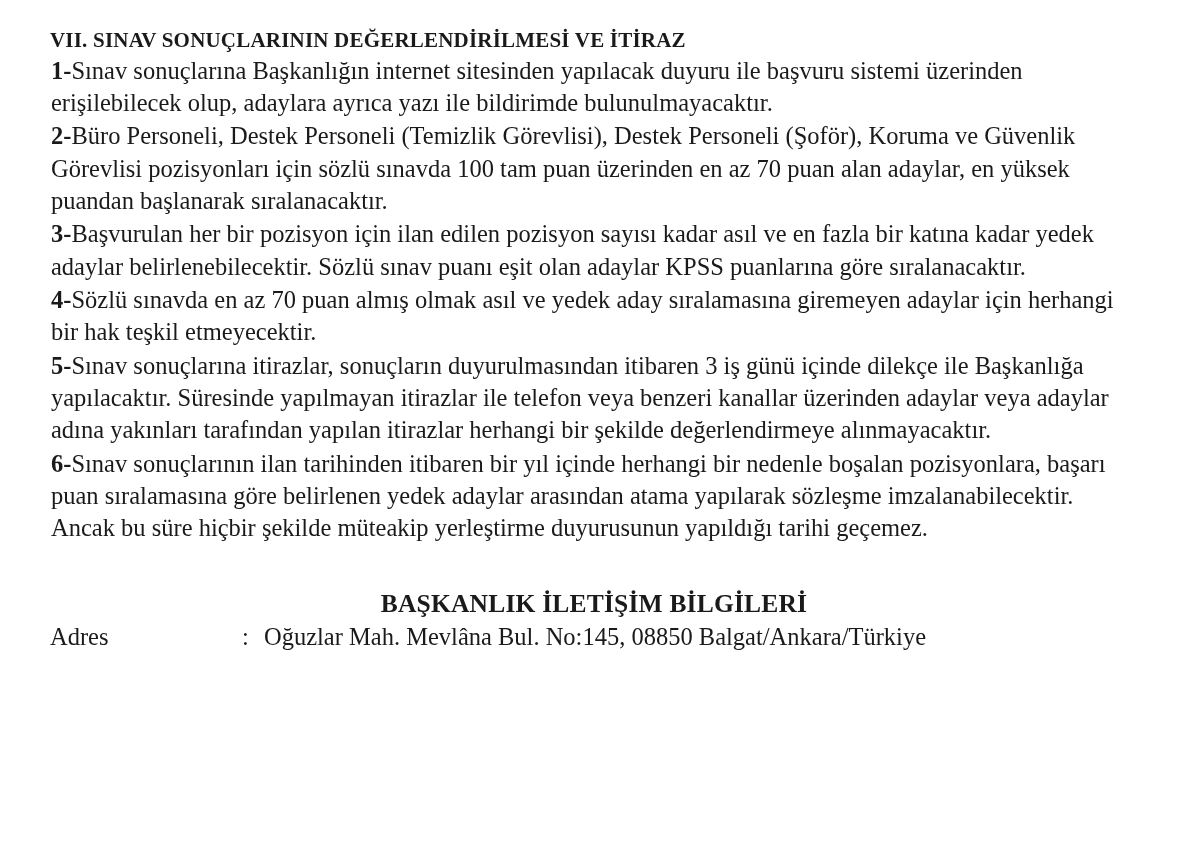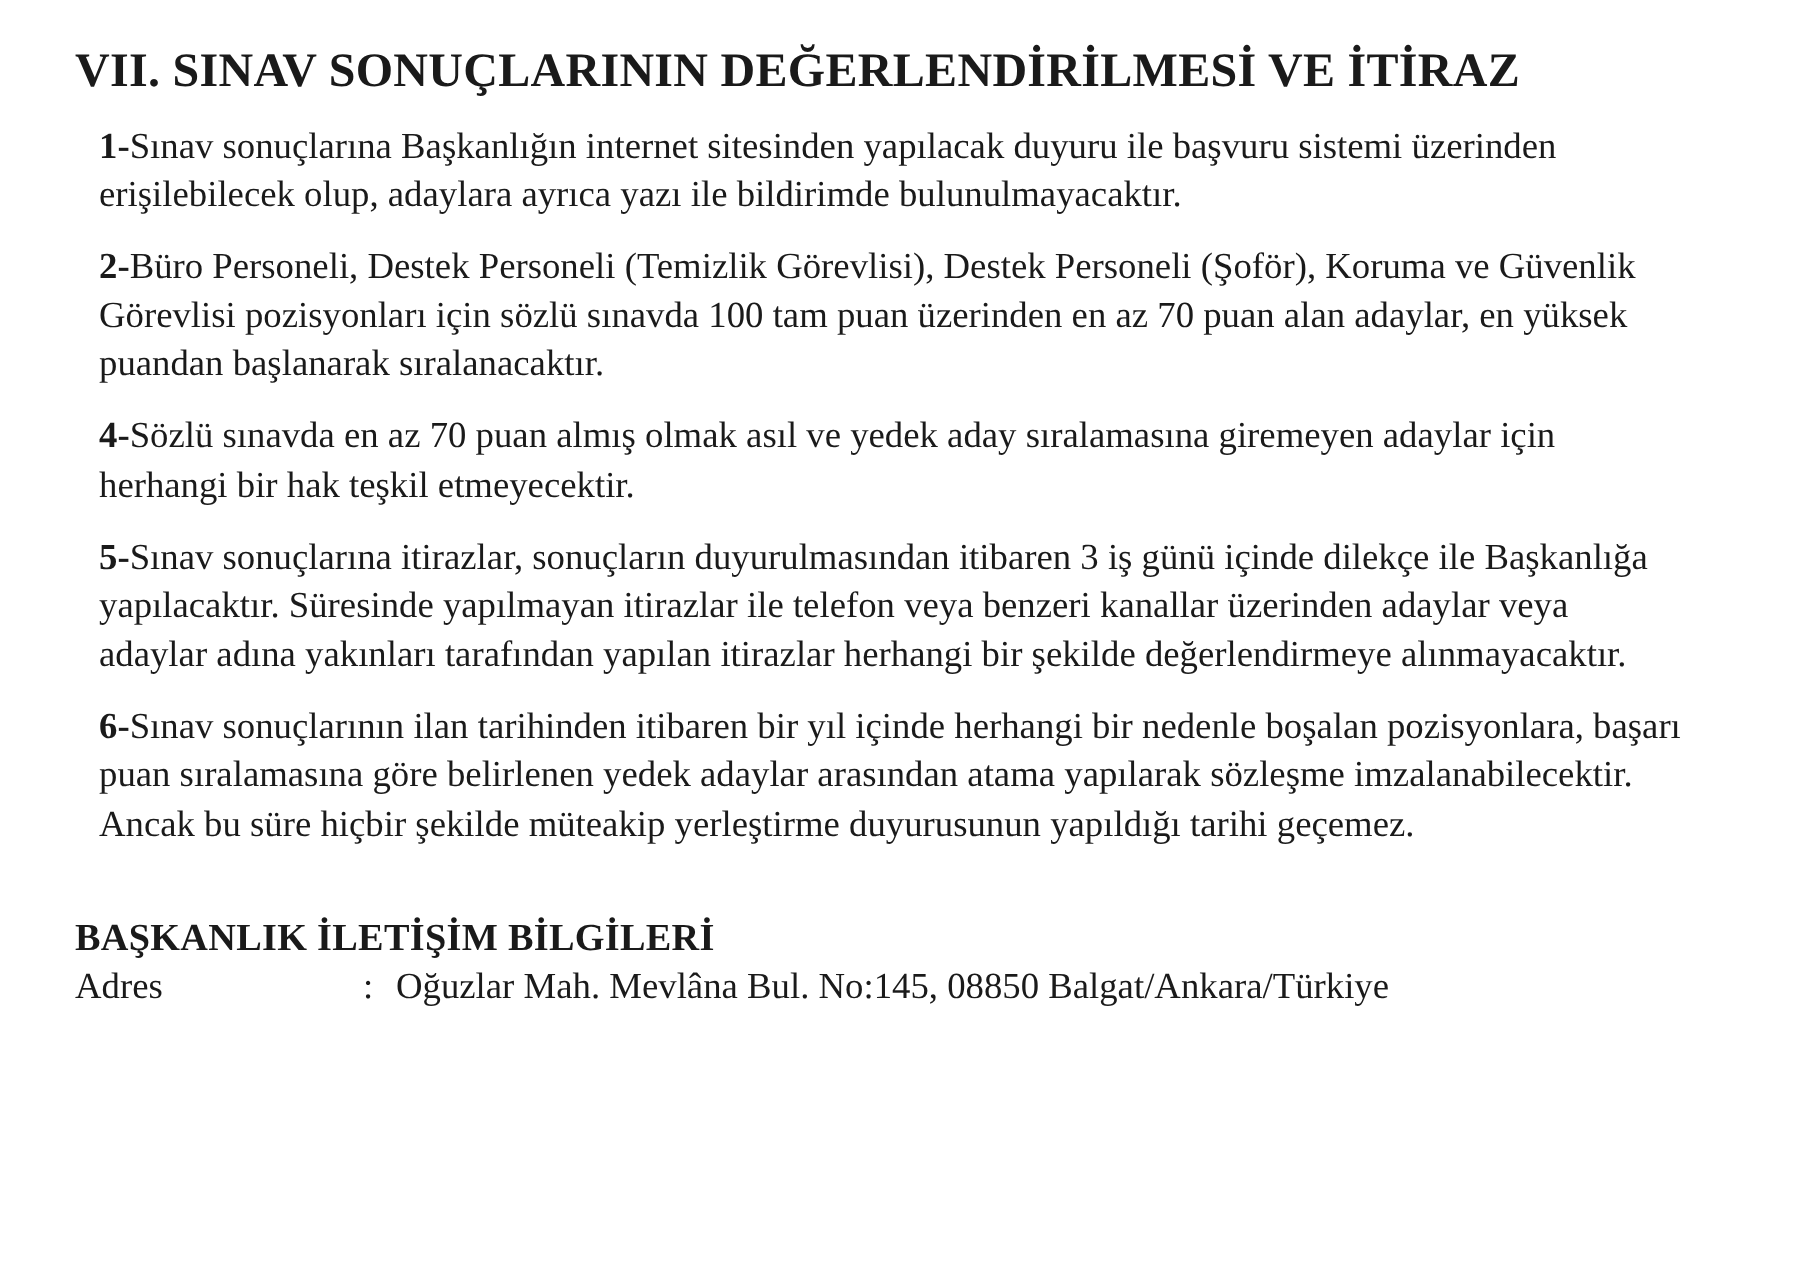--- a/index.html
+++ b/index.html
@@ -17,40 +17,41 @@
   .page {
     box-sizing: border-box;
     width: 1200px;
     height: 857px;
     padding: 28px 62px 0 50px;
     background: #ffffff;
   }
   .section-heading {
     font-family: "Liberation Serif", serif;
     font-weight: bold;
-    font-size: 32px;
+    font-size: 21px;
     letter-spacing: 0.2px;
     margin: 0 0 2px 0;
     line-height: 1.18;
   }
   .para {
     font-size: 24.5px;
     line-height: 1.32;
-    margin: 16px;
+    margin: 1px;
     text-align: left;
     text-justify: inter-word;
   }
   .para .num {
     font-weight: bold;
   }
   .contact-heading {
     font-weight: bold;
     font-size: 25.5px;
     margin: 44px 0 2px 0;
     letter-spacing: 0.2px;
+    text-align: center;
   }
   .contact-table {
     border-collapse: collapse;
     font-size: 24.5px;
     line-height: 1.30;
   }
   .contact-table td {
     padding: 0 0 1px 0;
     vertical-align: top;
     white-space: nowrap;
@@ -75,20 +76,23 @@
   <h1 class="section-heading">VII. SINAV SONUÇLARININ DEĞERLENDİRİLMESİ VE İTİRAZ</h1>
 
   <p class="para">
     <span class="num">1-</span><span>Sınav sonuçlarına Başkanlığın internet sitesinden yapılacak duyuru ile başvuru sistemi üzerinden erişilebilecek olup, adaylara ayrıca yazı ile bildirimde bulunulmayacaktır.</span>
   </p>
 
   <p class="para">
     <span class="num">2-</span><span>Büro Personeli, Destek Personeli (Temizlik Görevlisi), Destek Personeli (Şoför), Koruma ve Güvenlik Görevlisi  pozisyonları için sözlü sınavda 100 tam puan üzerinden en az 70 puan alan adaylar, en yüksek puandan başlanarak sıralanacaktır.</span>
   </p>
 
+  <p class="para">
+    <span class="num">3-</span><span>Başvurulan her bir pozisyon için ilan edilen pozisyon sayısı kadar asıl ve en fazla bir katına kadar yedek adaylar belirlenebilecektir. Sözlü sınav puanı eşit olan adaylar KPSS puanlarına göre sıralanacaktır.</span>
+  </p>
 
   <p class="para">
     <span class="num">4-</span><span>Sözlü sınavda en az 70 puan almış olmak asıl ve yedek aday sıralamasına giremeyen adaylar için herhangi bir hak teşkil etmeyecektir.</span>
   </p>
 
   <p class="para">
     <span class="num">5-</span><span>Sınav sonuçlarına itirazlar, sonuçların duyurulmasından itibaren 3 iş günü içinde dilekçe ile Başkanlığa yapılacaktır. Süresinde yapılmayan itirazlar ile telefon veya benzeri kanallar üzerinden adaylar veya adaylar adına yakınları tarafından yapılan itirazlar herhangi bir şekilde değerlendirmeye alınmayacaktır.</span>
   </p>
 
   <p class="para">

